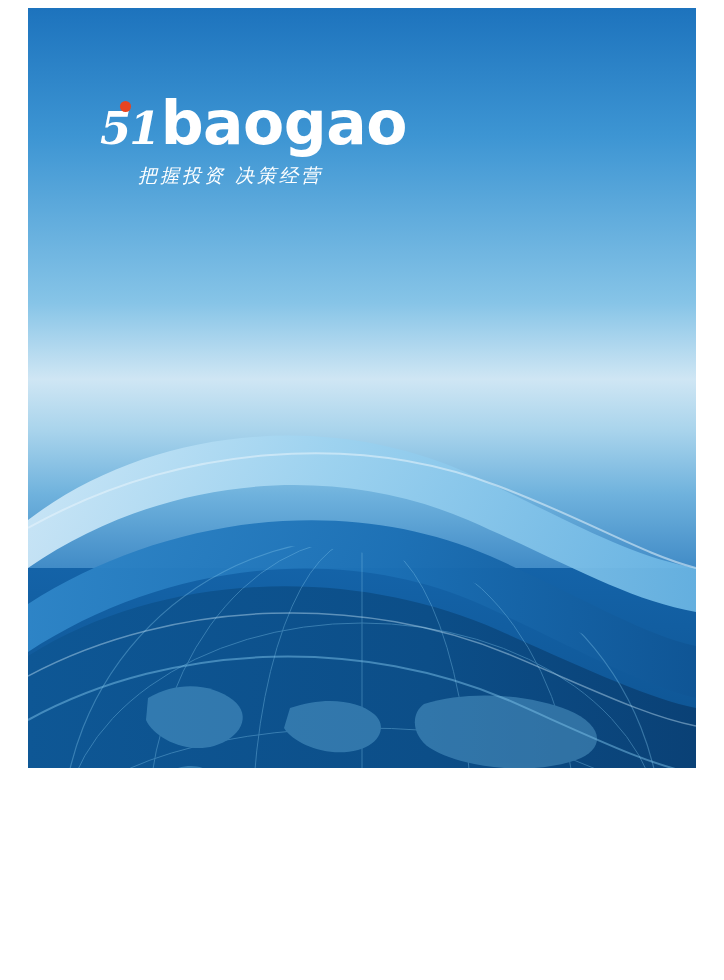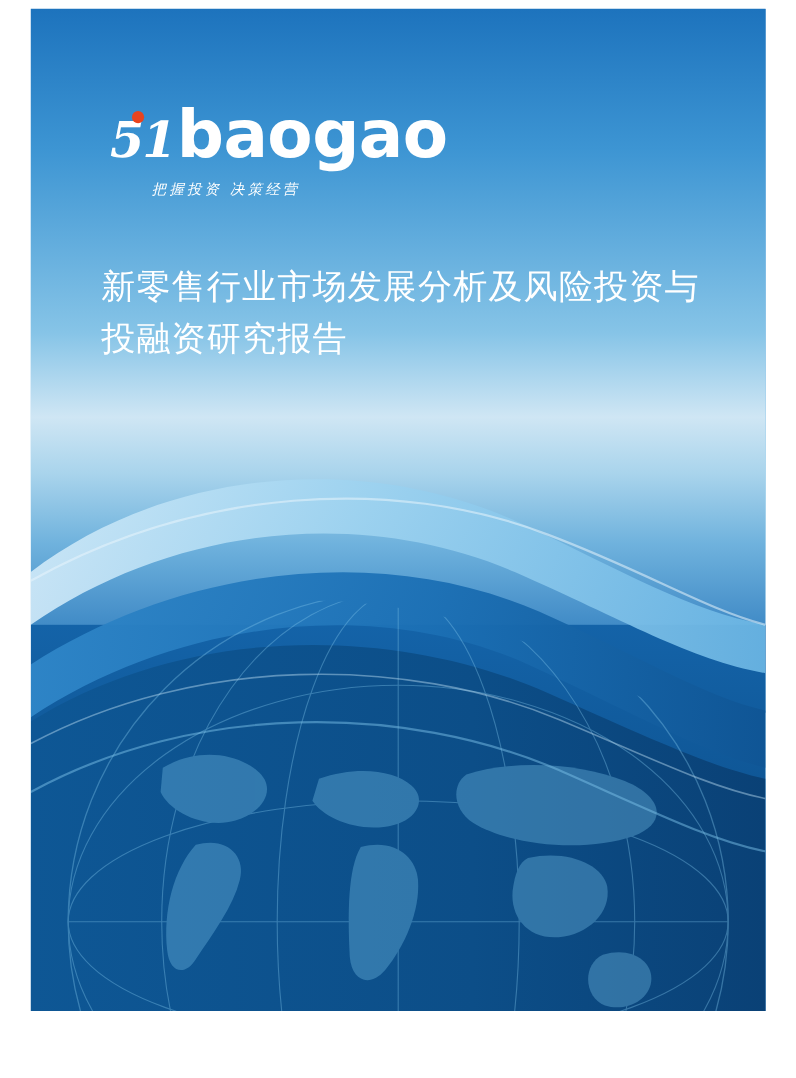--- a/index.html
+++ b/index.html
@@ -3,21 +3,21 @@
 <meta charset="utf-8">
 <style>
   html, body {
     margin: 0;
     padding: 0;
     background: #ffffff;
   }
   .page {
     position: relative;
     width: 724px;
-    height: 919px;
+    height: 768px;
     overflow: hidden;
     background: #ffffff;
     font-family: "Liberation Sans", sans-serif;
     border-radius: 11px;
   }
   
   .cover {
     position: absolute;
     left: 28px;
     top: 8px;
@@ -83,21 +83,21 @@
     font-size: 60px;
     color: #ffffff;
     line-height: 1;
     margin-left: 2px;
     letter-spacing: -0.5px;
   }
   .logo-sub {
     margin-top: 10px;
     margin-left: 38px;
     font-family: "DejaVu Sans", sans-serif;
-    font-size: 13px;
+    font-size: 19px;
     font-style: italic;
     color: #ffffff;
     letter-spacing: 3px;
   }
   
   .title {
     position: absolute;
     left: 64px;
     top: 230px;
     width: 560px;
@@ -175,15 +175,14 @@
 
     <div class="logo">
       <div class="logo-row" style="position:relative;">
         <span class="logo-51">51</span>
         <span class="logo-dot"></span>
         <span class="logo-word">baogao</span>
       </div>
       <div class="logo-sub">把握投资 决策经营</div>
     </div>
 
-    <div class="title">新零售行业市场发展分析及风险投资与投融资研究报告</div>
   </div>
 </div>
 
 </body></html>

